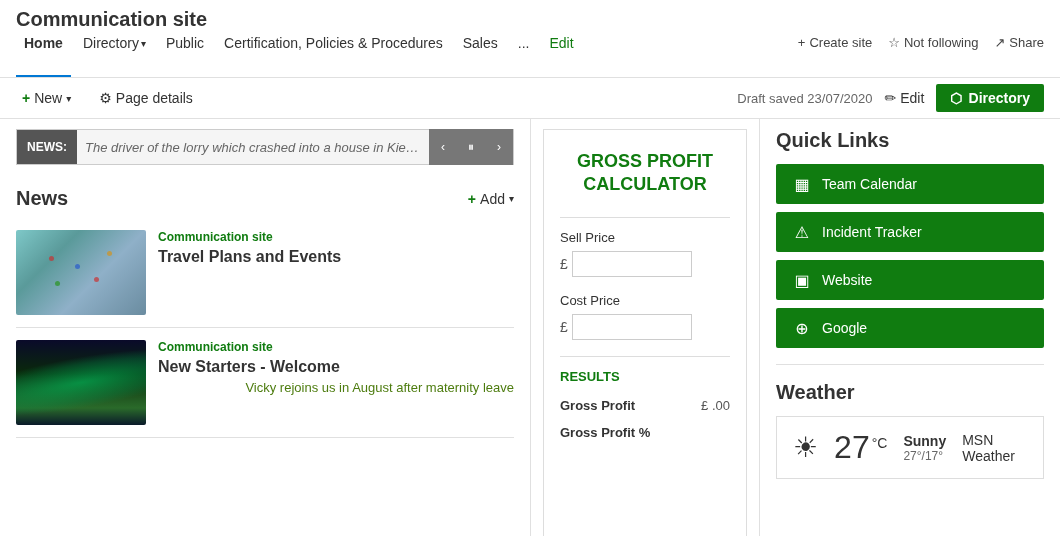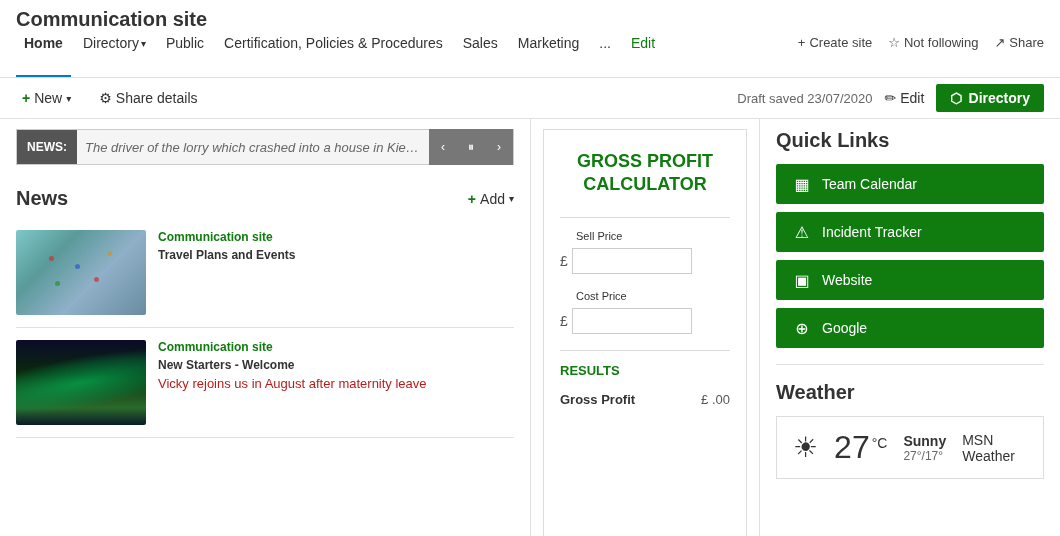--- a/index.html
+++ b/index.html
@@ -151,22 +151,22 @@
       position: absolute;
       width: 200%;
       height: 60%;
       top: 20%;
       left: -50%;
       background: radial-gradient(ellipse at center, rgba(0,200,100,0.6) 0%, rgba(0,150,80,0.3) 50%, transparent 70%);
       transform: rotate(-10deg);
     }
     .news-content { flex: 1; }
     .news-source { color: #107c10; font-size: 12px; font-weight: 600; margin-bottom: 4px; }
-    .news-title { font-size: 12px; font-weight: 600; color: #333; margin-bottom: 4px; }
-    .news-excerpt { font-size: 13px; color: #b91c1c; }
+    .news-title { font-size: 16px; font-weight: 600; color: #333; margin-bottom: 4px; }
+    .news-excerpt { font-size: 13px; color: #4d7c0f; text-align: right; }
 
     
     .middle-panel {
       width: 230px;
       flex-shrink: 0;
       padding: 10px 12px;
       border-left: 1px solid #e0e0e0;
       border-right: 1px solid #e0e0e0;
     }
     .calc-box {
@@ -178,21 +178,21 @@
       color: #107c10;
       font-weight: 700;
       font-size: 18px;
       text-align: center;
       line-height: 1.3;
       margin-bottom: 20px;
       text-transform: uppercase;
     }
     .calc-divider { border: none; border-top: 1px solid #ddd; margin: 12px 0; }
     .calc-field { margin-bottom: 16px; }
-    .calc-field label { font-size: 11px; color: #333; display: block; margin-bottom: 6px; margin-left: 16px; }
+    .calc-field label { font-size: 13px; color: #333; display: block; margin-bottom: 6px; }
     .calc-field-row { display: flex; align-items: center; gap: 4px; }
     .calc-field-row span { font-size: 14px; color: #555; }
     .calc-input {
       border: 1px solid #ccc; padding: 4px 6px; width: 120px; font-size: 14px;
     }
     .calc-results-label { color: #107c10; font-weight: 700; font-size: 13px; margin: 8px 0; text-transform: uppercase; }
     .calc-result-row { display: flex; justify-content: space-between; align-items: center; padding: 6px 0; }
     .calc-result-name { font-size: 13px; font-weight: 600; }
     .calc-result-value { font-size: 13px; color: #555; }
 
@@ -244,21 +244,20 @@
       <span class="site-title">Communication site</span>
       <div class="nav-links">
         <a class="nav-link active">Home</a>
         <a class="nav-link nav-link-with-arrow">
           <span>Directory</span>
           <span style="font-size:10px;">▾</span>
         </a>
         <a class="nav-link">Public</a>
         <a class="nav-link">Certification, Policies &amp; Procedures</a>
         <a class="nav-link">Sales</a>
-        <a class="nav-link">Marketing</a>
         <a class="nav-link">...</a>
         <a class="nav-link edit-link">Edit</a>
       </div>
     </div>
   </div>
   <div class="top-right-actions">
     <span>
       <span>+</span>
       <span>Create site</span>
     </span>
@@ -275,21 +274,21 @@
 
 <div class="toolbar">
   <div class="toolbar-left">
     <div class="toolbar-btn">
       <span style="color:#107c10;font-weight:700;">+</span>
       <span>New</span>
       <span style="font-size:10px;">▾</span>
     </div>
     <div class="toolbar-btn">
       <span>⚙</span>
-      <span>Share details</span>
+      <span>Page details</span>
     </div>
   </div>
   <div class="toolbar-right">
     <span>Draft saved 23/07/2020</span>
     <div class="edit-btn">
       <span>✏</span>
       <span>Edit</span>
     </div>
     <button class="republish-btn">
       <span>⬡</span>
@@ -370,20 +369,24 @@
           <span>£</span>
           <input class="calc-input" type="text" value="" style="">
         </div>
       </div>
       <hr class="calc-divider">
       <div class="calc-results-label">RESULTS</div>
       <div class="calc-result-row">
         <span class="calc-result-name">Gross Profit</span>
         <span class="calc-result-value">£ .00</span>
       </div>
+      <div class="calc-result-row">
+        <span class="calc-result-name">Gross Profit %</span>
+        <span class="calc-result-value"></span>
+      </div>
     </div>
   </div>
 
   <div class="right-panel">
     <div class="quick-links-title">Quick Links</div>
 
     <div class="quick-link-btn">
       <span class="ql-icon">▦</span>
       <span>Team Calendar</span>
     </div>

